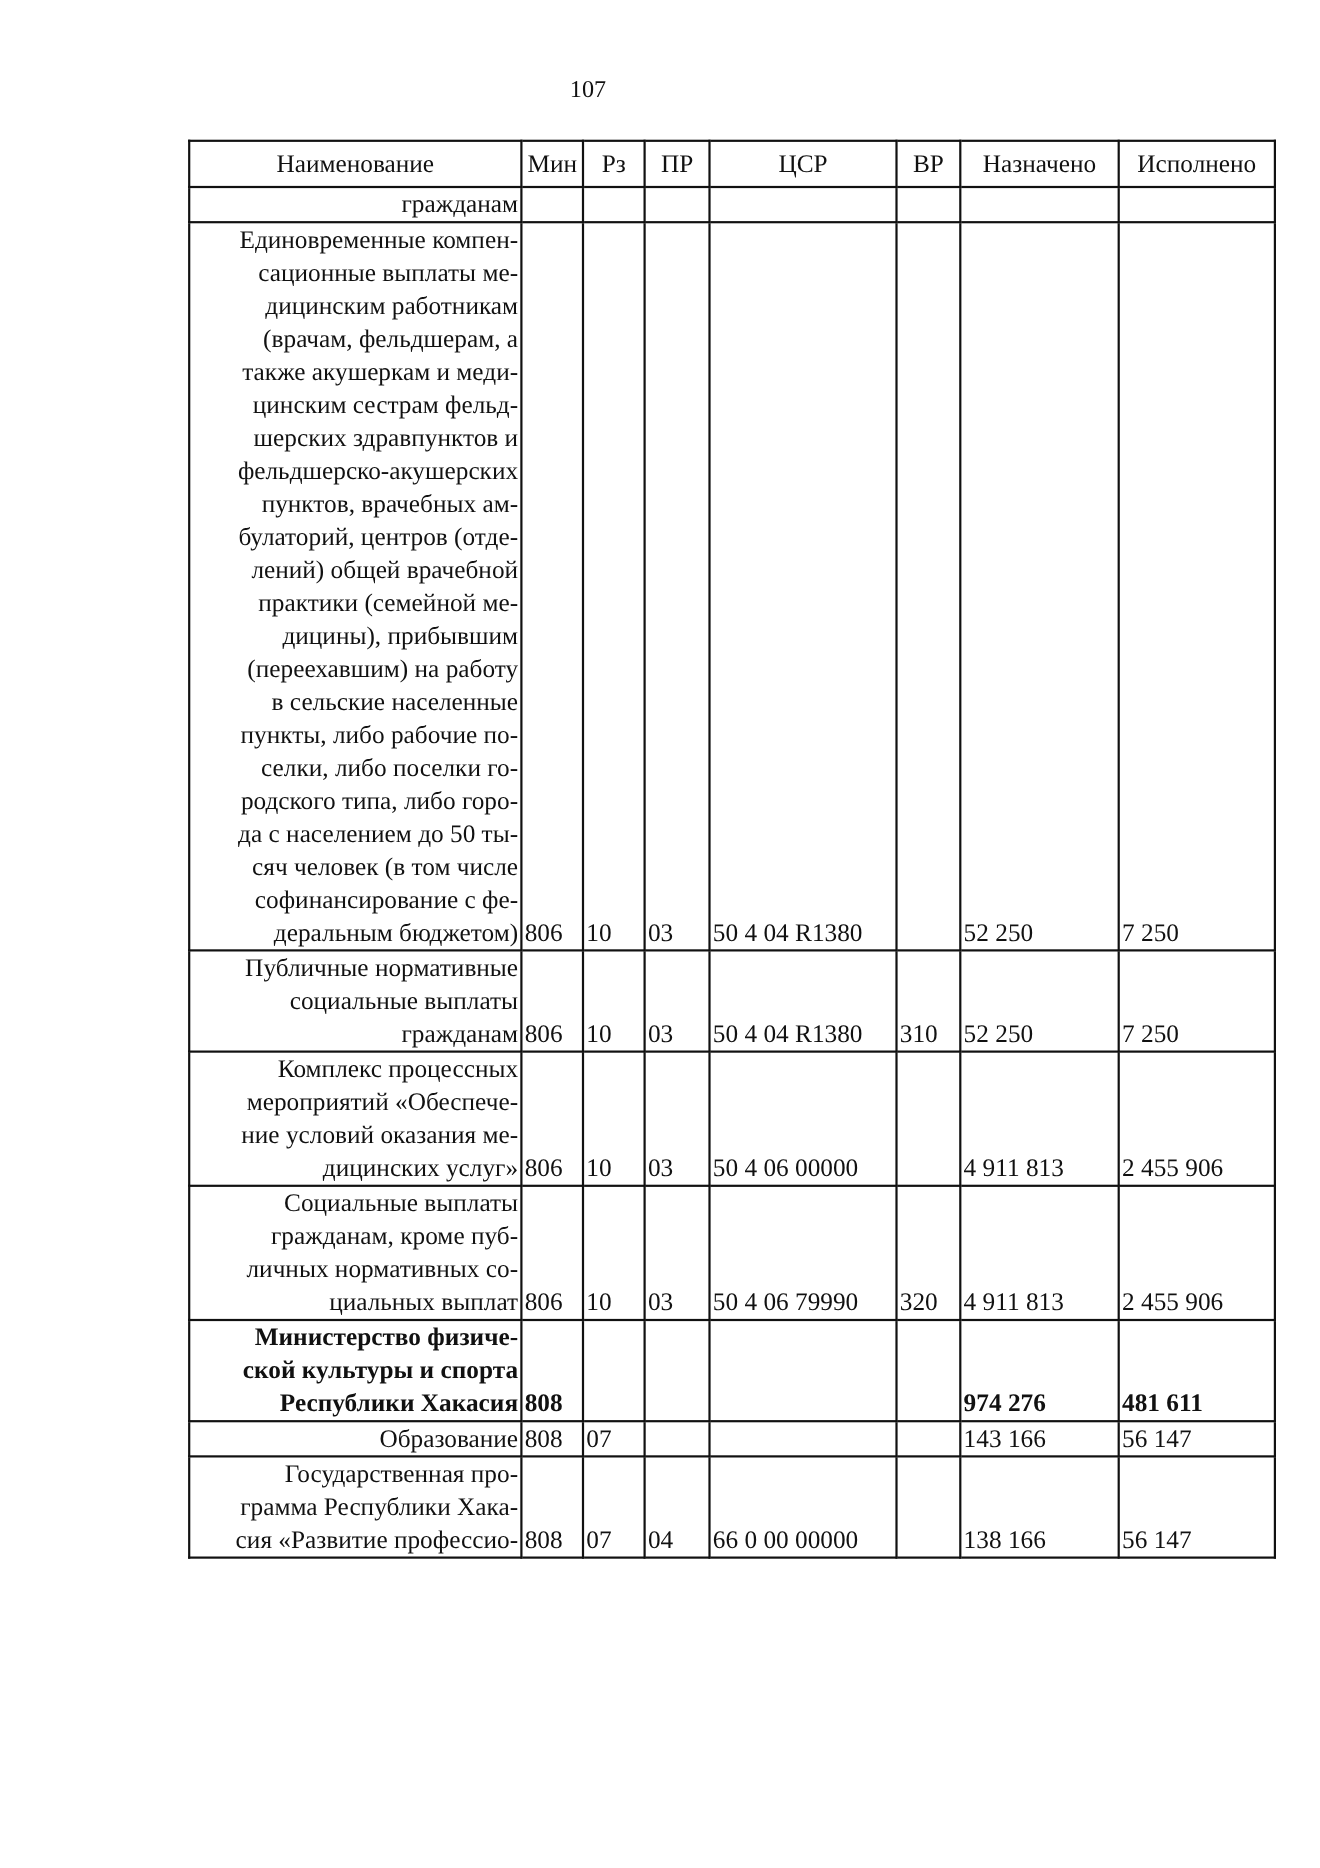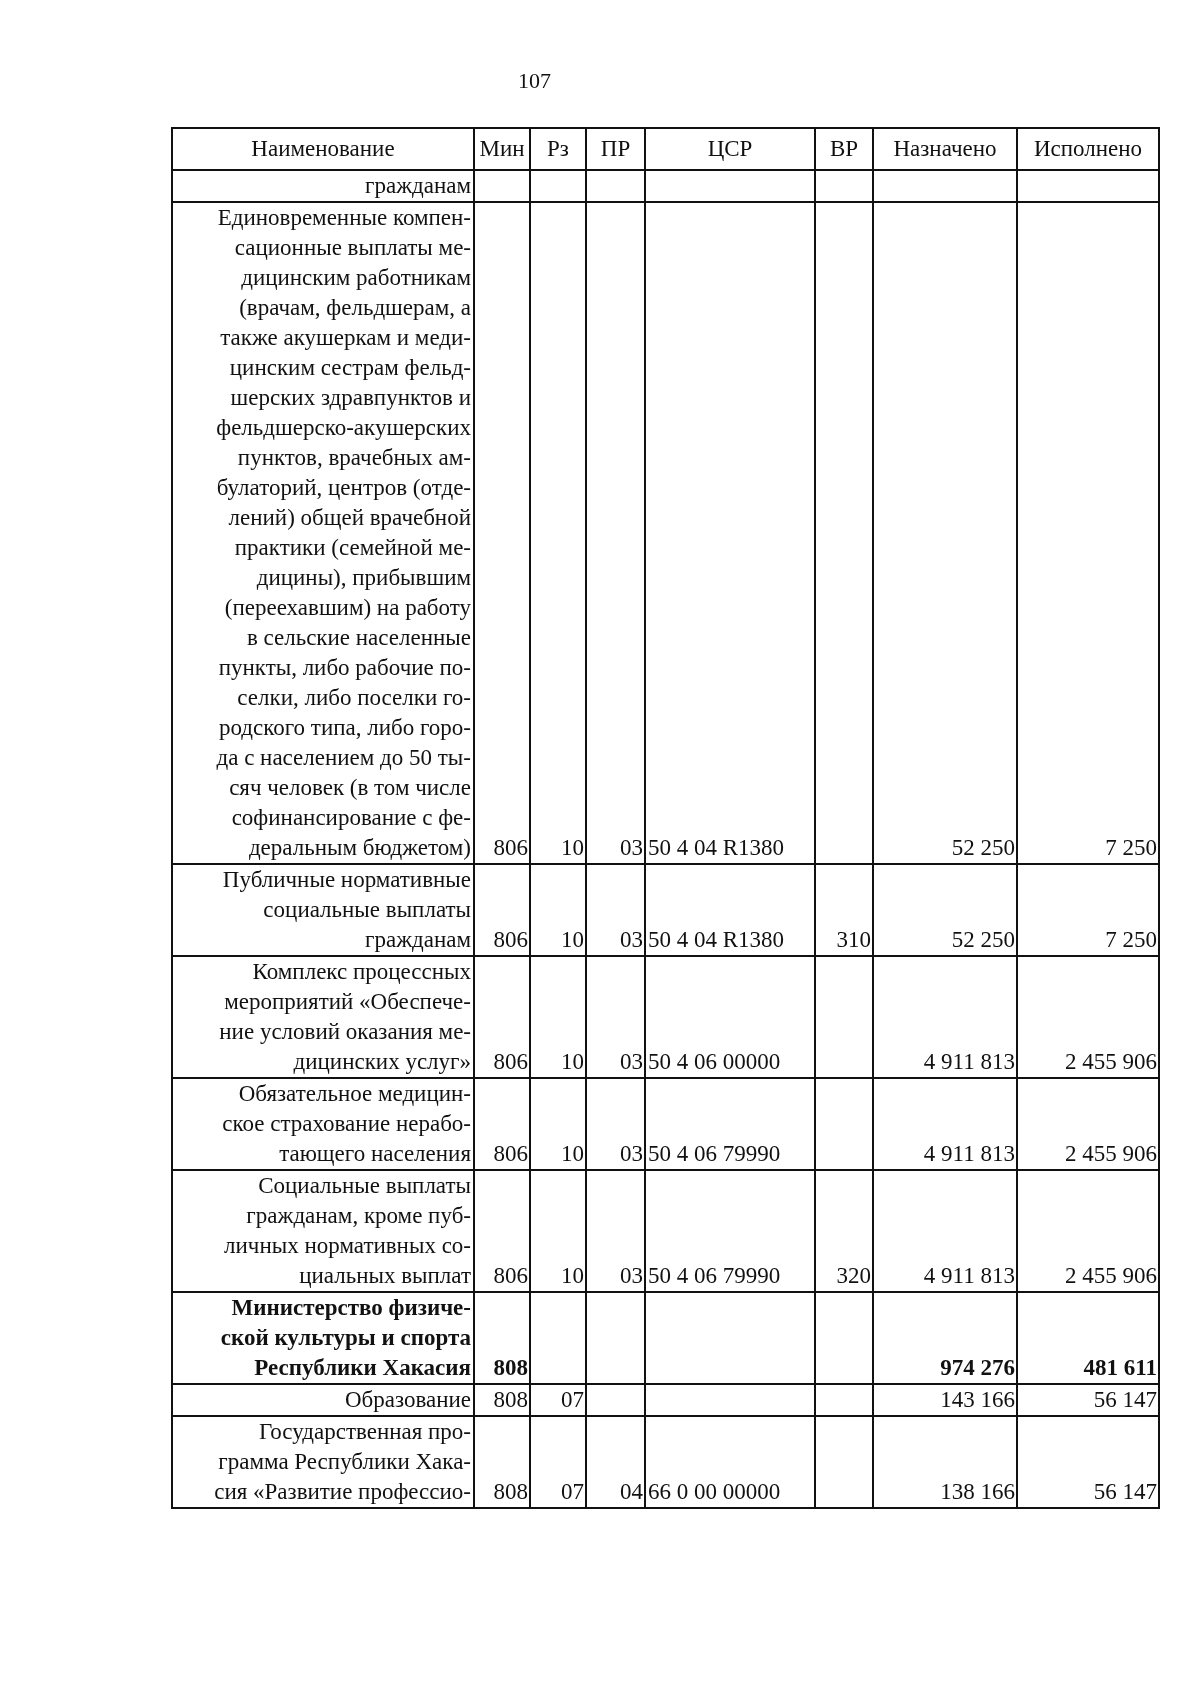--- a/index.html
+++ b/index.html
@@ -6,21 +6,21 @@
   body { width: 1200px; height: 1698px; position: relative; overflow: hidden;
          font-family: "Liberation Serif", "DejaVu Serif", serif; color: #111; }
   .page-number { position: absolute; top: 68px; left: 0; width: 1069px; text-align: center;
                  font-size: 22px; }
   table.budget { position: absolute; top: 127px; left: 171px; width: 987px;
                  border-collapse: collapse; table-layout: fixed; font-size: 23px; line-height: 30px; border-radius: 30px; }
   table.budget th, table.budget td { border: 2px solid #111; padding: 0 2px; vertical-align: bottom;
                                      overflow: hidden; white-space: nowrap; }
   table.budget th { font-weight: normal; text-align: center; vertical-align: middle; height: 40px; padding: 0; }
   table.budget td.name { white-space: pre-line; text-align: right; padding-left: 2px; }
-  table.budget td.num { text-align: right; padding-right: 1px; }
+  table.budget td.num { text-align: left; padding-right: 1px; }
   table.budget td.code { }
   tr.bold td { font-weight: bold; }
   col.c-name { width: 302px; } col.c-min { width: 56px; } col.c-rz { width: 56px; }
   col.c-pr { width: 59px; } col.c-csr { width: 170px; } col.c-vr { width: 58px; }
   col.c-nazn { width: 144px; } col.c-isp { width: 142px; }
 </style>
 </head>
 <body>
 
 <div class="page-number">107</div>
@@ -109,32 +109,20 @@
 дицинских услуг»</td>
         <td class="num">806</td>
         <td class="num">10</td>
         <td class="num">03</td>
         <td class="code">50 4 06 00000</td>
         <td class="num"></td>
         <td class="num">4 911 813</td>
         <td class="num">2 455 906</td>
       </tr>
       <tr>
-        <td class="name">Обязательное медицин-
-ское страхование нерабо-
-тающего населения</td>
-        <td class="num">806</td>
-        <td class="num">10</td>
-        <td class="num">03</td>
-        <td class="code">50 4 06 79990</td>
-        <td class="num"></td>
-        <td class="num">4 911 813</td>
-        <td class="num">2 455 906</td>
-      </tr>
-      <tr>
         <td class="name">Социальные выплаты
 гражданам, кроме пуб-
 личных нормативных со-
 циальных выплат</td>
         <td class="num">806</td>
         <td class="num">10</td>
         <td class="num">03</td>
         <td class="code">50 4 06 79990</td>
         <td class="num">320</td>
         <td class="num">4 911 813</td>

